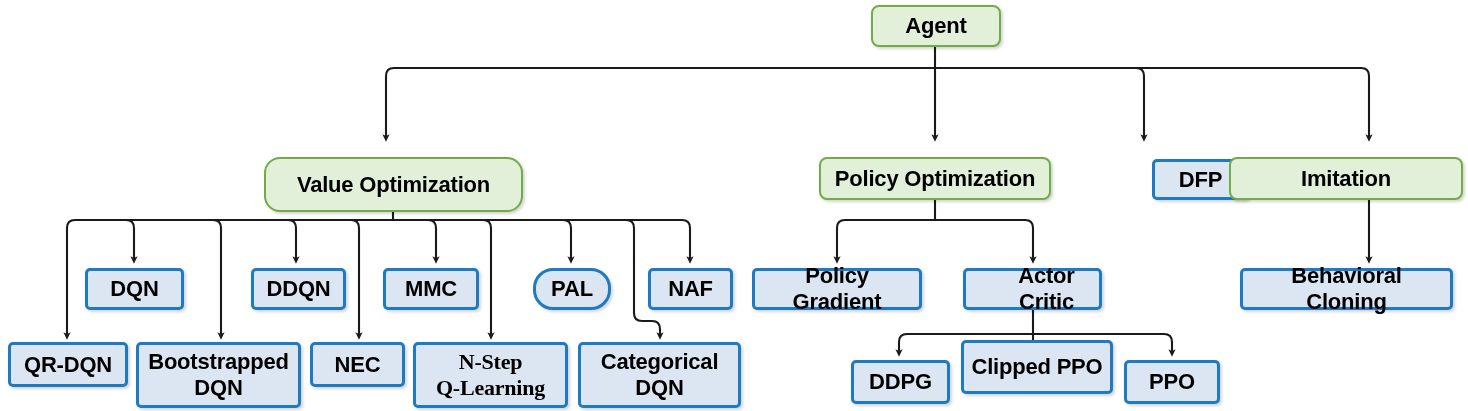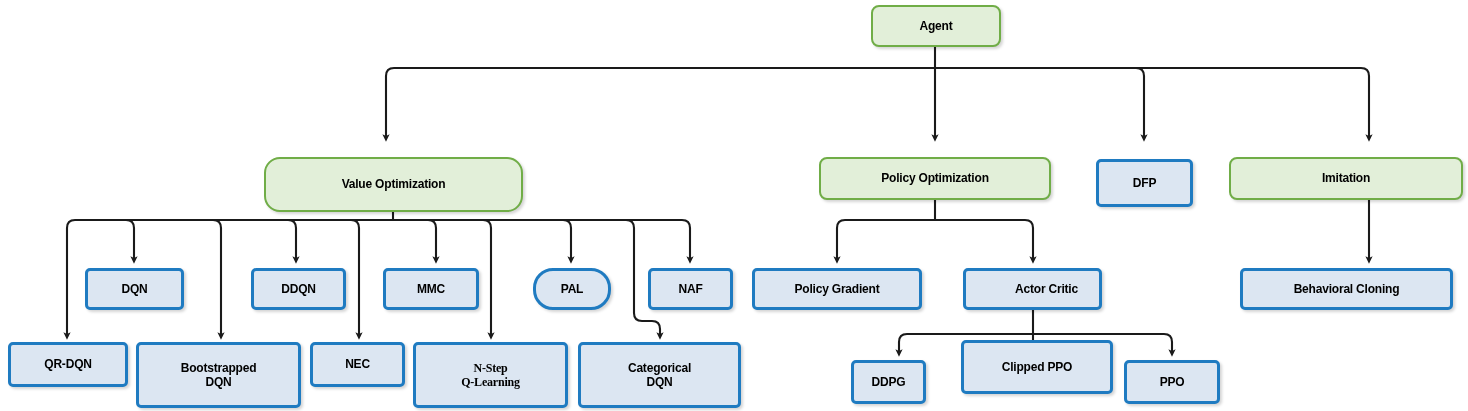--- a/index.html
+++ b/index.html
@@ -11,21 +11,21 @@
   }
   #canvas{position:relative;width:1468px;height:411px;}
   svg.edges{position:absolute;left:0;top:0;width:1468px;height:411px;}
 
   .node{
     position:absolute;
     box-sizing:border-box;
     display:flex;align-items:center;justify-content:center;
     text-align:center;
     font-weight:bold;
-    font-size:12px;
+    font-size:22px;
     line-height:1.18;
     color:#000000;
     letter-spacing:-0.2px;
     box-shadow:2px 2px 3px rgba(0,0,0,0.17);
   }
   .node .lbl{display:block;padding:0 6px;white-space:pre-line;}
 
   .green{
     background:#e2efd9;
     border:2.5px solid #70ad47;
@@ -101,21 +101,21 @@
   </div>
 
   <div class="node green" style="left:264px;top:157px;width:259px;height:55px;border-radius:16px;">
     <span class="lbl">Value Optimization</span>
   </div>
 
   <div class="node green" style="left:819px;top:157px;width:232px;height:43px;">
     <span class="lbl">Policy Optimization</span>
   </div>
 
-  <div class="node blue" style="left:1096px;top:159px;width:97px;height:48px;">
+  <div class="node blue" style="left:1152px;top:159px;width:97px;height:41px;">
     <span class="lbl">DFP</span>
   </div>
 
   <div class="node green" style="left:1229px;top:157px;width:234px;height:43px;">
     <span class="lbl">Imitation</span>
   </div>
 
   <div class="node blue" style="left:85px;top:268px;width:99px;height:42px;">
     <span class="lbl">DQN</span>
   </div>
@@ -164,21 +164,21 @@
   <div class="node blue" style="left:413px;top:342px;width:155px;height:66px;font-family:Liberation Serif, serif;">
     <span class="lbl">N-Step
 Q-Learning</span>
   </div>
 
   <div class="node blue" style="left:578px;top:342px;width:163px;height:66px;">
     <span class="lbl">Categorical
 DQN</span>
   </div>
 
-  <div class="node blue" style="left:851px;top:360px;width:75px;height:44px;">
+  <div class="node blue" style="left:851px;top:360px;width:99px;height:44px;">
     <span class="lbl">DDPG</span>
   </div>
 
   <div class="node blue" style="left:961px;top:340px;width:152px;height:54px;">
     <span class="lbl">Clipped PPO</span>
   </div>
 
   <div class="node blue" style="left:1124px;top:360px;width:96px;height:44px;">
     <span class="lbl">PPO</span>
   </div>

